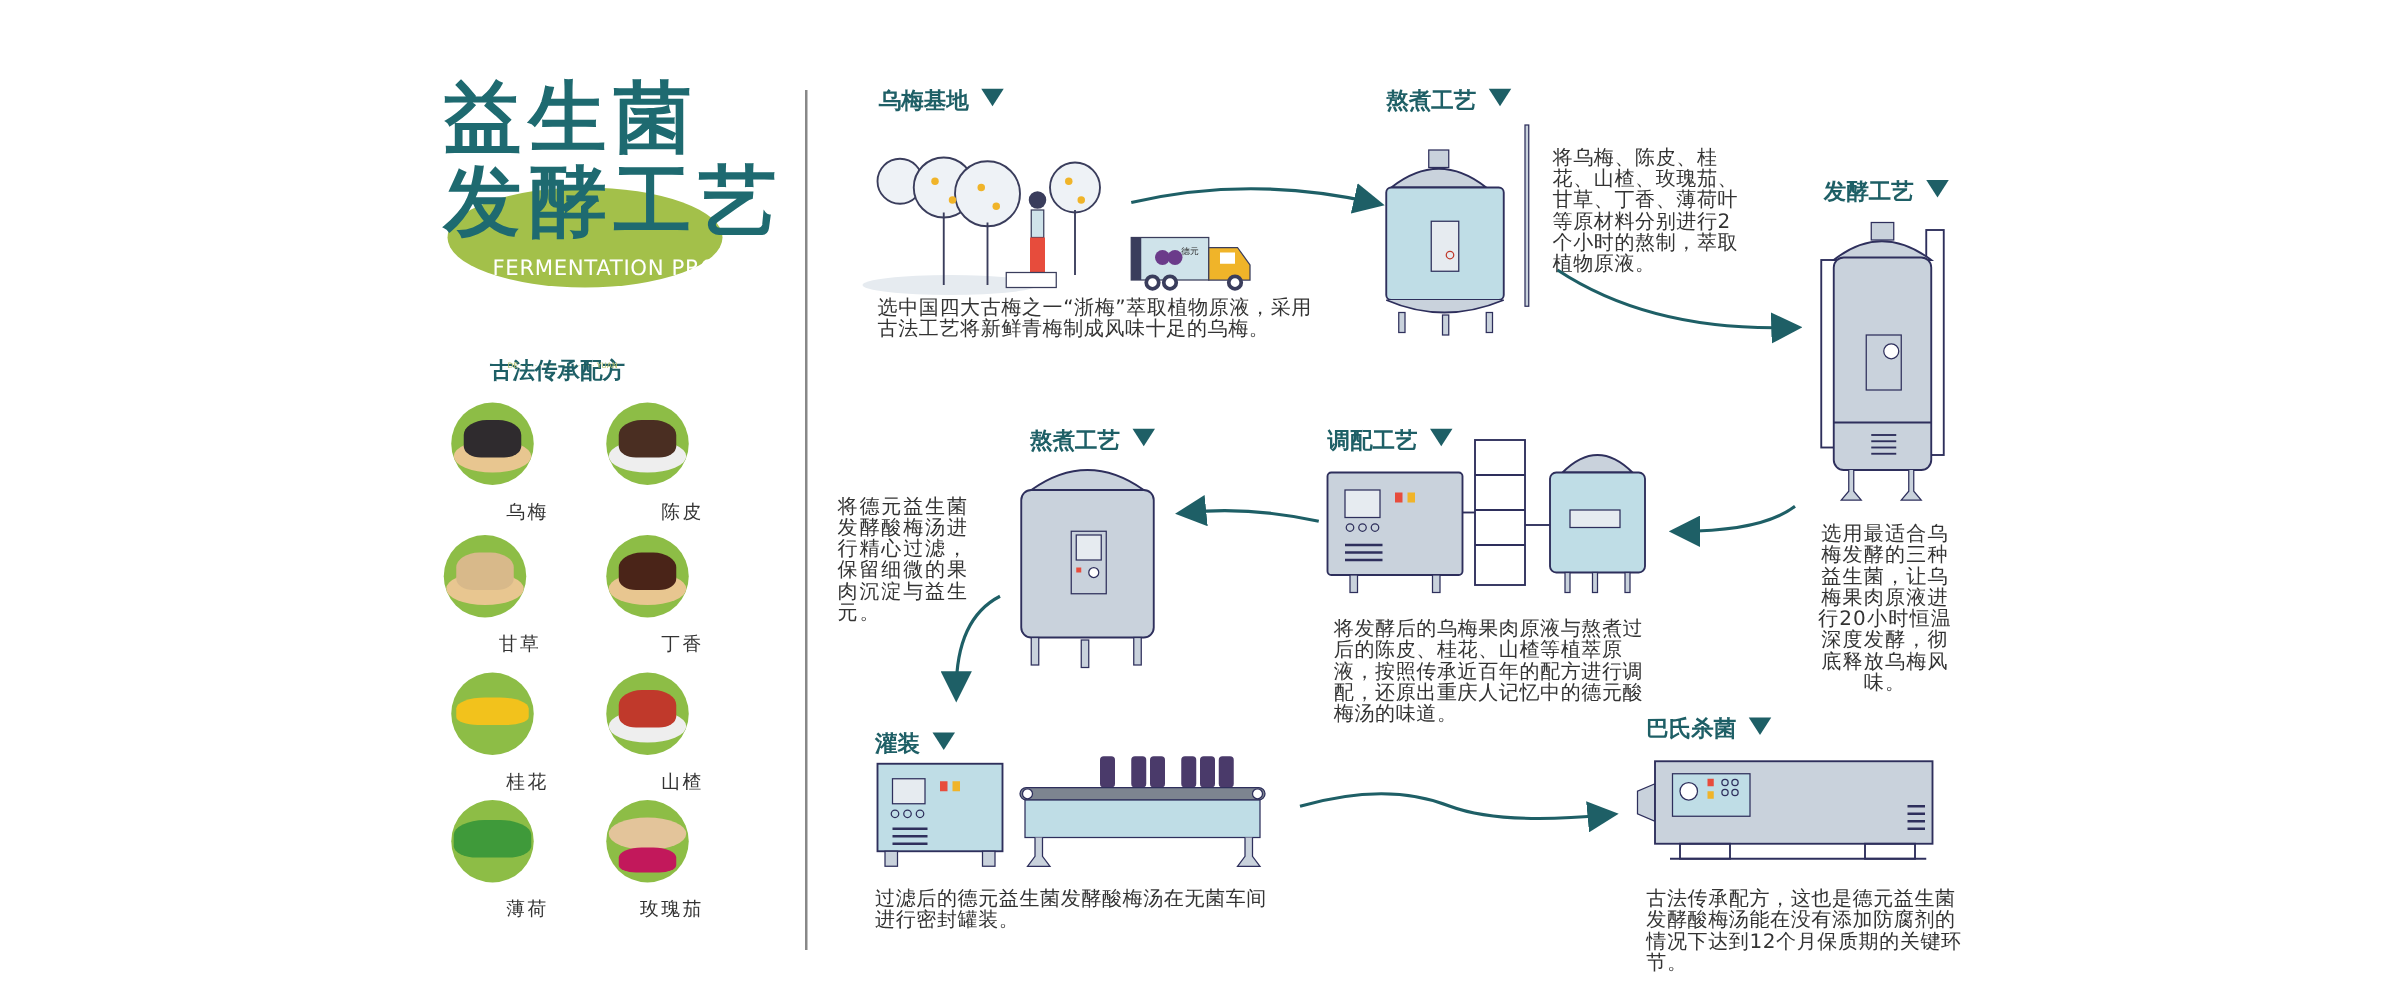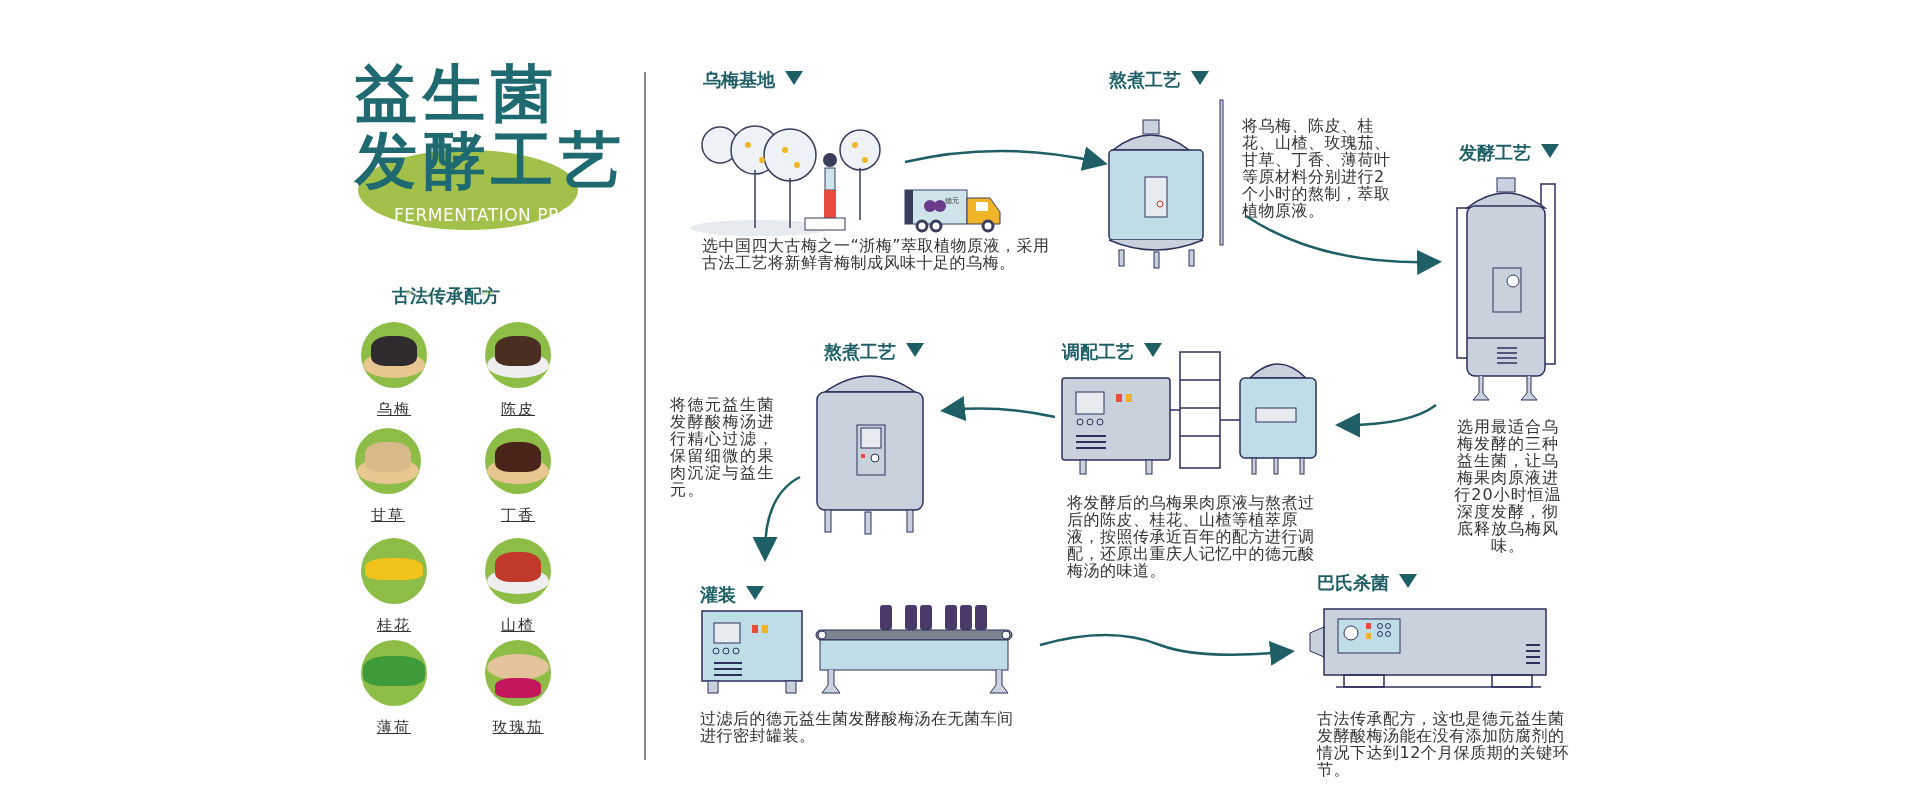--- a/index.html
+++ b/index.html
@@ -4,21 +4,21 @@
   <style>
     * { box-sizing: border-box; margin: 0; padding: 0; }
     html, body { width: 1920px; height: 800px; background: #ffffff; overflow: hidden; }
     body { position: relative; font-family: "DejaVu Sans", "Liberation Sans", sans-serif; color: #333; }
     .abs { position: absolute; }
     .big-title { font-size: 62px; line-height: 72px; letter-spacing: 6px; color: #1e6a70; font-weight: 900; }
     .ellipse { position: absolute; background: #a3c04a; border-radius: 50%; }
     .sub-en { color: #ffffff; font-size: 17px; letter-spacing: 0.5px; }
     .section-head { font-size: 18px; color: #1e5f66; font-weight: bold; margin-top: 20px; }
     .dots { font-size: 6px; color: #b8c16e; letter-spacing: 0; }
-    .ing { position: absolute; width: 90px; text-align: center; text-decoration: underline; }
+    .ing { position: absolute; width: 90px; text-align: right; }
     .ing .circle { width: 66px; height: 66px; border-radius: 50%; background: #8dbd46; margin: 0 auto; position: relative; overflow: hidden; }
     .ing .plate { position: absolute; left: 2px; right: 2px; bottom: 10px; height: 26px; border-radius: 50%; background: #e8c690; }
     .ing .stuff { position: absolute; left: 10px; right: 10px; top: 14px; height: 30px; border-radius: 40% 40% 30% 30%; }
     .ing .label { margin-top: 12px; font-size: 15px; color: #333; letter-spacing: 2px; }
     .divider { position: absolute; left: 644px; top: 72px; width: 2px; height: 688px; background: #888; }
     .step-head { position: absolute; font-size: 18px; font-weight: bold; color: #1e5f66; white-space: nowrap; font-family: Liberation Mono, monospace; }
     .step-head .tri { display: inline-block; width: 0; height: 0; border-left: 9px solid transparent; border-right: 9px solid transparent; border-top: 14px solid #1e5f66; margin-left: 10px; vertical-align: 1px; }
     .desc { position: absolute; font-size: 16px; line-height: 17px; color: #333; letter-spacing: 0.5px; }
     svg { position: absolute; overflow: visible; }
   </style>

